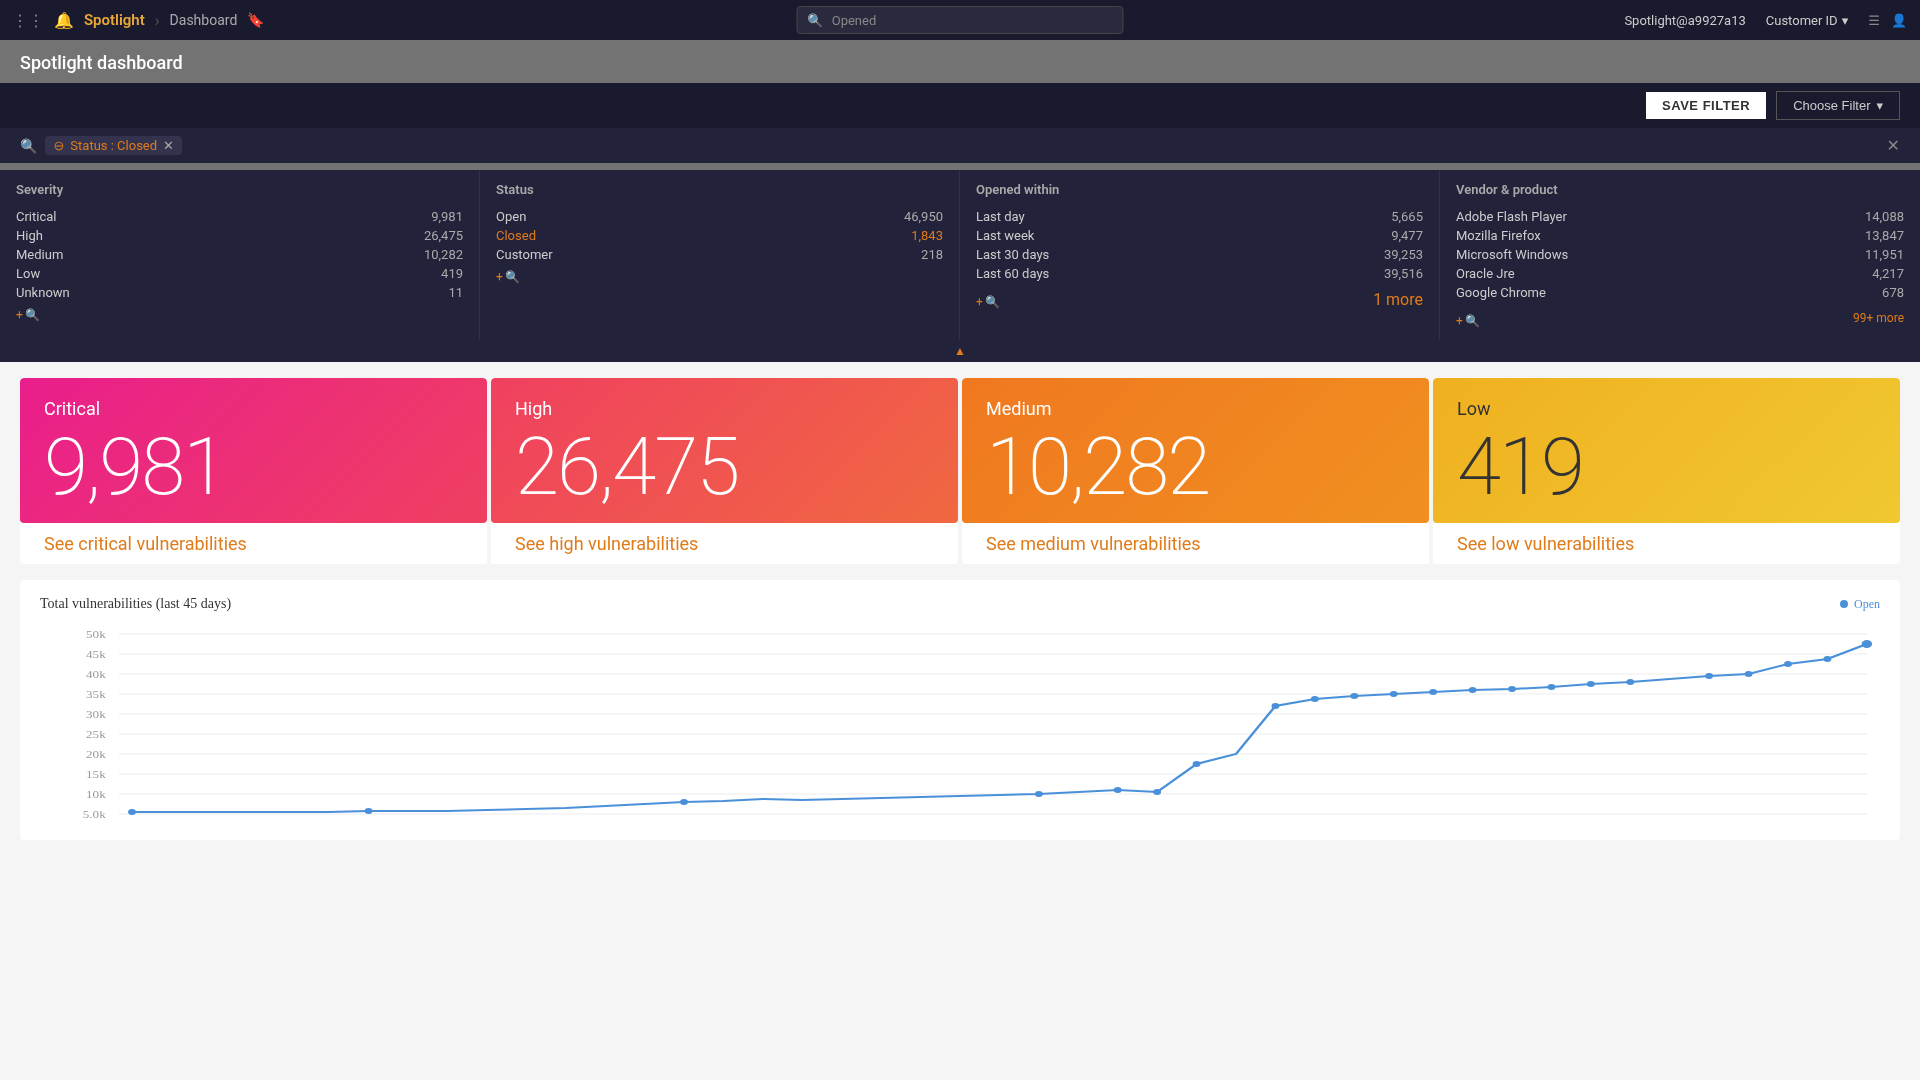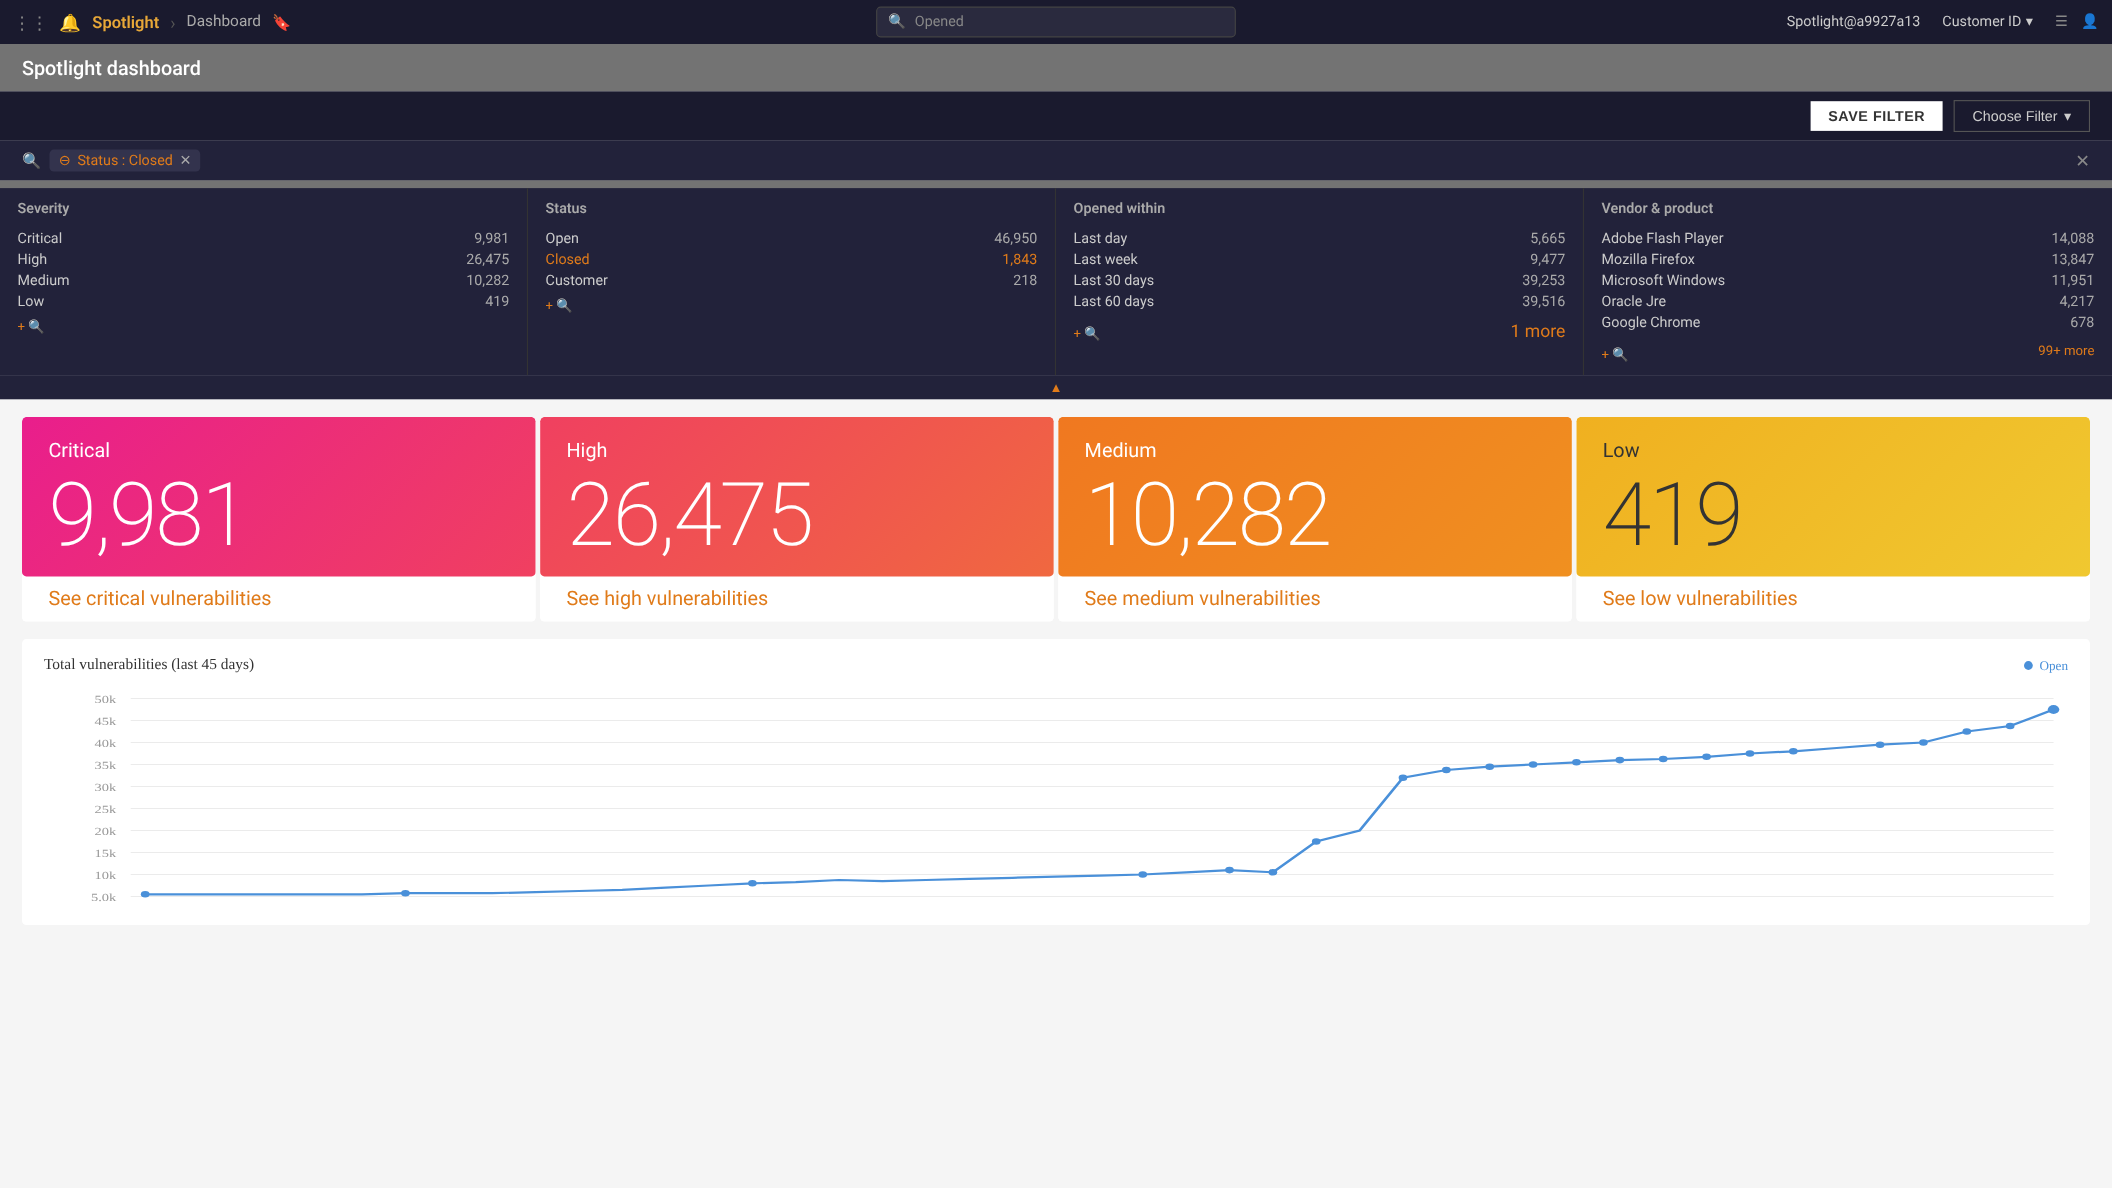--- a/index.html
+++ b/index.html
@@ -294,20 +294,24 @@
       <span class="facet-label">High</span>
       <span class="facet-count">26,475</span>
     </div>
     <div class="facet-row">
       <span class="facet-label">Medium</span>
       <span class="facet-count">10,282</span>
     </div>
     <div class="facet-row">
       <span class="facet-label">Low</span>
       <span class="facet-count">419</span>
+    </div>
+    <div class="facet-row">
+      <span class="facet-label">Unknown</span>
+      <span class="facet-count">11</span>
     </div>
     <div class="facet-more">
       <span>+ 🔍</span>
     </div>
   </div>
 
   <div class="facet-col">
     <div class="facet-title">Status</div>
     <div class="facet-row">
       <span class="facet-label">Open</span>

